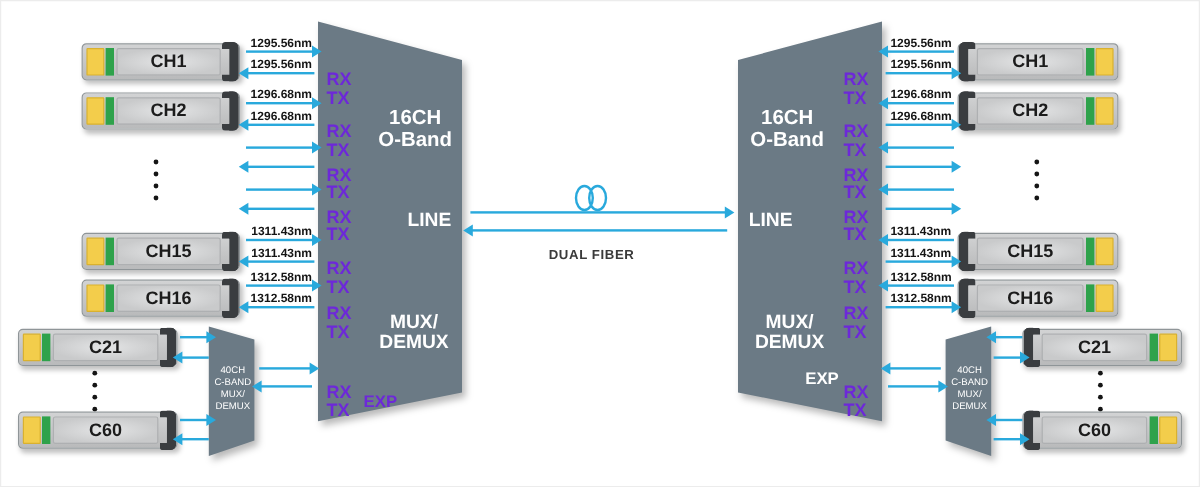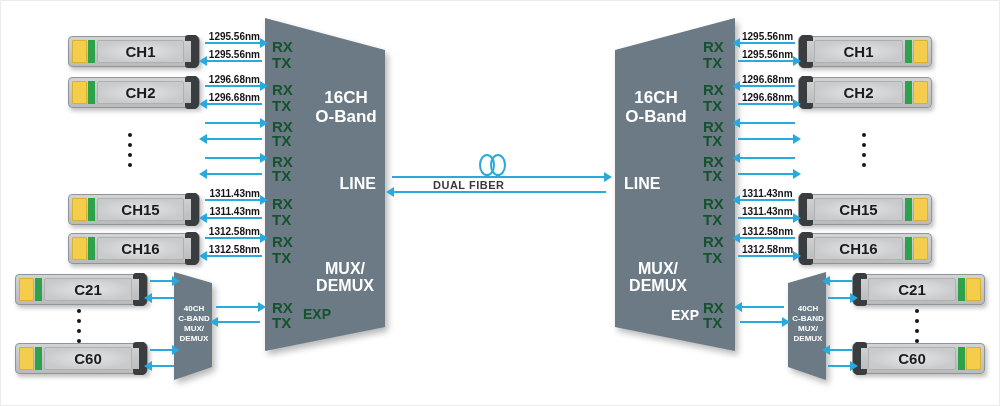--- a/index.html
+++ b/index.html
@@ -11,24 +11,24 @@
   
   .ar{position:absolute;height:2px;background:#29a9dc;z-index:3;}
   .ar.r::after{content:"";position:absolute;right:-6px;top:-4px;width:0;height:0;
     border-left:8px solid #29a9dc;border-top:5px solid transparent;border-bottom:5px solid transparent;}
   .ar.l::before{content:"";position:absolute;left:-6px;top:-4px;width:0;height:0;
     border-right:8px solid #29a9dc;border-top:5px solid transparent;border-bottom:5px solid transparent;}
 
   
   .wl{position:absolute;font-size:10px;font-weight:700;color:#141414;white-space:nowrap;z-index:3;width:80px;}
   .wl.ra{text-align:right;}
-  .port{position:absolute;color:#14532d;font-weight:700;font-size:15px;line-height:1;z-index:2;}
+  .port{position:absolute;color:#6d28d9;font-weight:700;font-size:15px;line-height:1;z-index:2;margin-top:20px;}
   .unit-txt{position:absolute;color:#fff;font-weight:700;z-index:2;text-align:center;}
-  .small-unit-txt{position:absolute;color:#fff;font-weight:700;font-size:8px;line-height:10px;text-align:center;z-index:2;}
-  .center-label{position:absolute;color:#3a3a3a;font-weight:700;font-size:11px;letter-spacing:.5px;text-align:left;z-index:3;}
+  .small-unit-txt{position:absolute;color:#fff;font-weight:400;font-size:8px;line-height:10px;text-align:center;z-index:2;}
+  .center-label{position:absolute;color:#3a3a3a;font-weight:700;font-size:11px;letter-spacing:.5px;text-align:center;z-index:3;margin-top:28px;}
 
   
   .module{position:absolute;z-index:2;display:flex;align-items:flex-end;box-sizing:border-box;
     background:linear-gradient(180deg,#d2d3d4,#b9babb);border:1px solid #8f9598;border-radius:4px;
     box-shadow:2px 3px 4px rgba(0,0,0,0.25);}
   .module.lt{padding:3px 15px 3px 3px;}
   .module.rt{padding:3px 3px 3px 15px;}
   .chip-y{width:13px;align-self:stretch;background:#f3cd4b;border:1px solid #d9b12f;border-radius:1px;z-index:1;}
   .chip-g{width:7px;align-self:stretch;background:#2ea24b;}
   .module.lt .chip-g{margin:0 2px 0 1px;}

